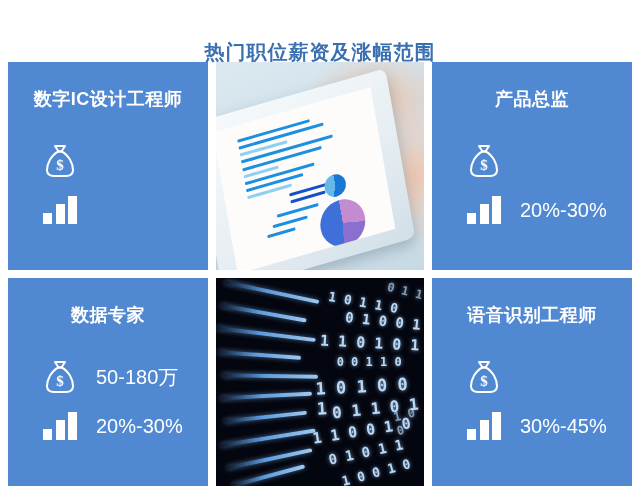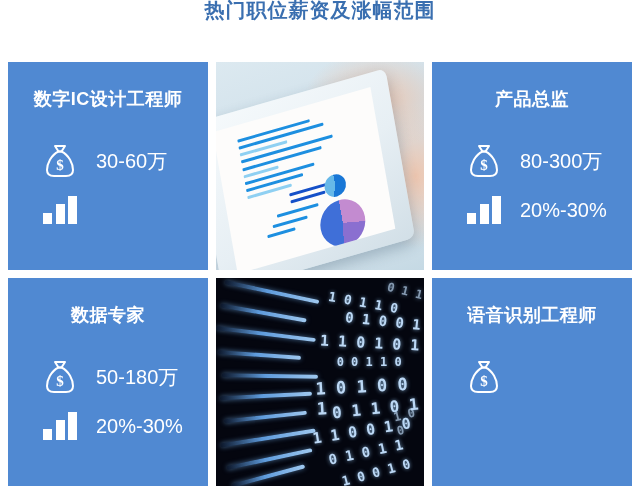--- a/index.html
+++ b/index.html
@@ -22,21 +22,21 @@
   }
 
   
   .title-bar {
     position: absolute;
     top: 0;
     left: 0;
     width: 640px;
     height: 62px;
     display: flex;
-    align-items: flex-start;
+    align-items: flex-end;
     justify-content: center;
   }
   .title-text {
     font-size: 20px;
     font-weight: bold;
     color: #3a6fb0;
     letter-spacing: 1px;
     line-height: 1;
     white-space: nowrap;
   }
@@ -230,21 +230,20 @@
       <div class="card-title">数字IC设计工程师</div>
       <div class="card-rows">
         <div class="card-row">
           <span class="row-icon">
             <svg width="40" height="40" viewBox="0 0 40 40" fill="none" stroke="#ffffff" stroke-width="2">
               <path d="M15 5 L25 5 L21.5 10.5 L18.5 10.5 Z" stroke-linejoin="round"></path>
               <path d="M18.5 10.5 C11 14 7 23 7 29 C7 33 10 35 14 35 L26 35 C30 35 33 33 33 29 C33 23 29 14 21.5 10.5 Z" stroke-linejoin="round"></path>
               <text x="20" y="28.5" font-family="Liberation Serif, serif" font-size="15" font-weight="bold" fill="#ffffff" stroke="none" text-anchor="middle">$</text>
             </svg>
           </span>
-          <span class="row-value">30-60万</span>
         </div>
         <div class="card-row second">
           <span class="row-icon">
             <span class="bars">
                 <i class="b1"></i>
                 <i class="b2"></i>
                 <i class="b3"></i>
               </span>
           </span>
         </div>
@@ -278,21 +277,20 @@
       <div class="card-title">产品总监</div>
       <div class="card-rows">
         <div class="card-row">
           <span class="row-icon">
             <svg width="40" height="40" viewBox="0 0 40 40" fill="none" stroke="#ffffff" stroke-width="2">
               <path d="M15 5 L25 5 L21.5 10.5 L18.5 10.5 Z" stroke-linejoin="round"></path>
               <path d="M18.5 10.5 C11 14 7 23 7 29 C7 33 10 35 14 35 L26 35 C30 35 33 33 33 29 C33 23 29 14 21.5 10.5 Z" stroke-linejoin="round"></path>
               <text x="20" y="28.5" font-family="Liberation Serif, serif" font-size="15" font-weight="bold" fill="#ffffff" stroke="none" text-anchor="middle">$</text>
             </svg>
           </span>
-          <span class="row-value">80-300万</span>
         </div>
         <div class="card-row second">
           <span class="row-icon">
             <span class="bars">
                 <i class="b1"></i>
                 <i class="b2"></i>
                 <i class="b3"></i>
               </span>
           </span>
           <span class="row-value">20%-30%</span>
@@ -356,17 +354,27 @@
       <div class="card-rows">
         <div class="card-row">
           <span class="row-icon">
             <svg width="40" height="40" viewBox="0 0 40 40" fill="none" stroke="#ffffff" stroke-width="2">
               <path d="M15 5 L25 5 L21.5 10.5 L18.5 10.5 Z" stroke-linejoin="round"></path>
               <path d="M18.5 10.5 C11 14 7 23 7 29 C7 33 10 35 14 35 L26 35 C30 35 33 33 33 29 C33 23 29 14 21.5 10.5 Z" stroke-linejoin="round"></path>
               <text x="20" y="28.5" font-family="Liberation Serif, serif" font-size="15" font-weight="bold" fill="#ffffff" stroke="none" text-anchor="middle">$</text>
             </svg>
           </span>
         </div>
+        <div class="card-row second">
+          <span class="row-icon">
+            <span class="bars">
+                <i class="b1"></i>
+                <i class="b2"></i>
+                <i class="b3"></i>
+              </span>
+          </span>
+          <span class="row-value">30%-45%</span>
+        </div>
       </div>
     </div>
 
   </div>
 </div>
 
 </body></html>

